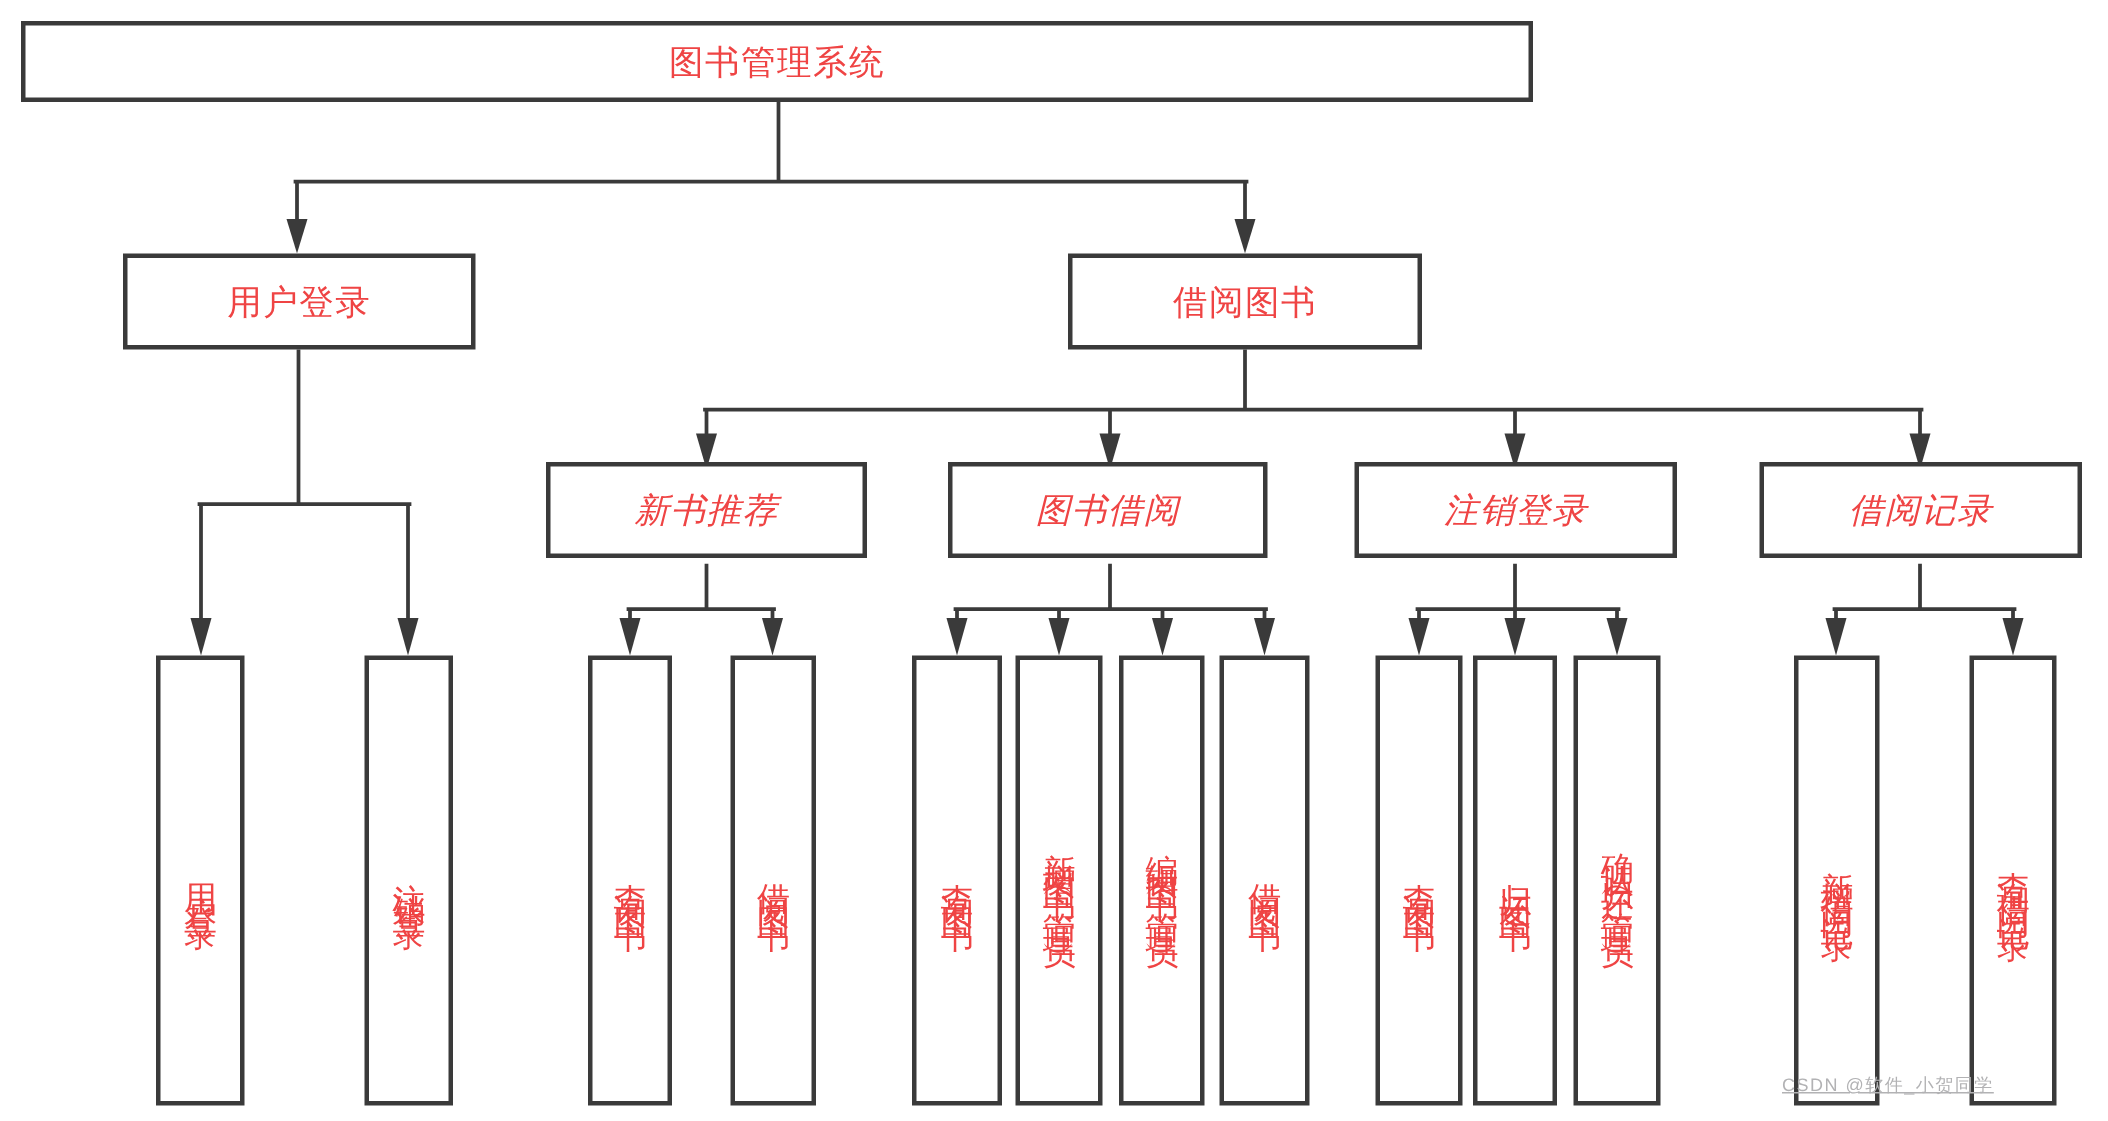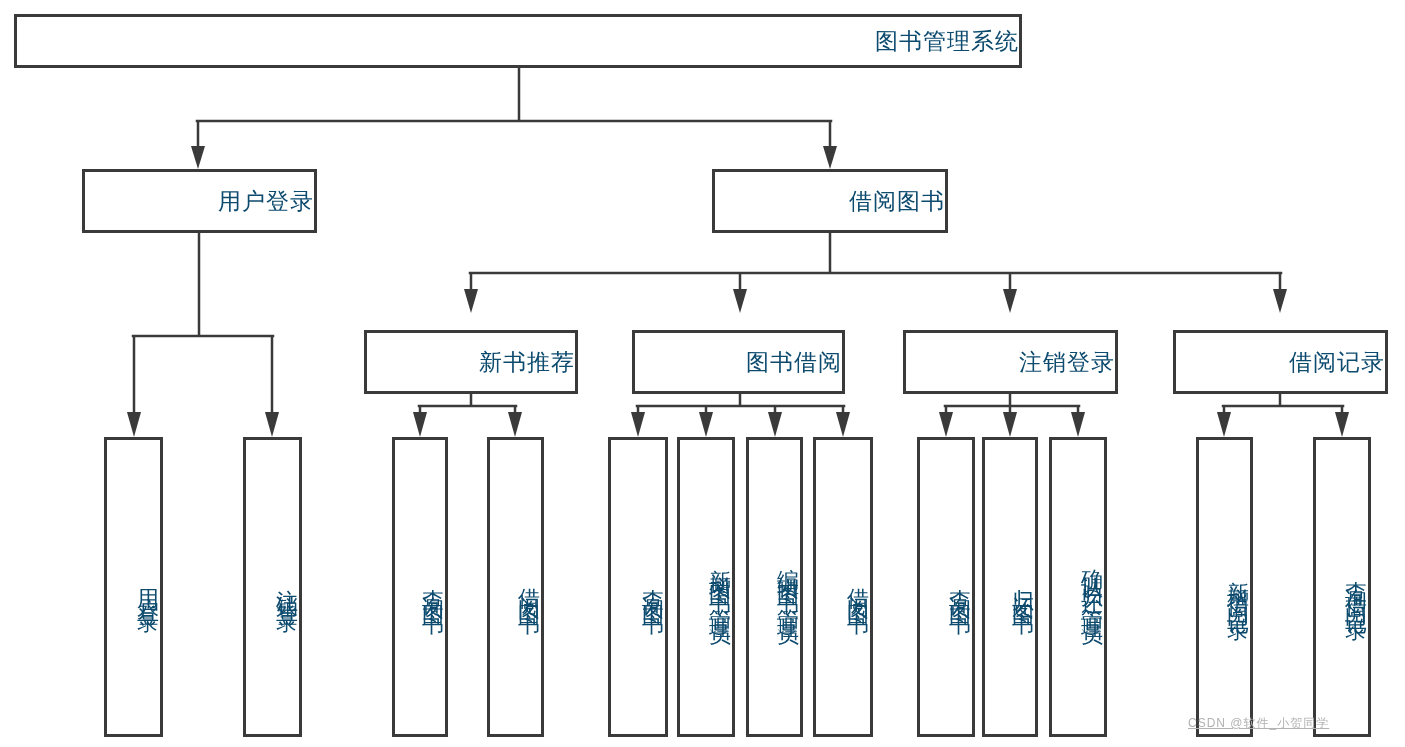--- a/index.html
+++ b/index.html
@@ -10,31 +10,31 @@
     position:relative;
     overflow:hidden;
   }
   .canvas{position:absolute;left:0;top:0;width:1405px;height:747px;}
   .wires{position:absolute;left:0;top:0;}
   .node{
     position:absolute;
     box-sizing:border-box;
     background:#ffffff;
     border:3px solid #3a3a3a;
-    color:#0c4a6e;
+    color:#ef4444;
     display:flex;
     align-items:center;
-    justify-content:flex-end;
+    justify-content:center;
     text-align:center;
   }
   .hbox{font-size:23px;letter-spacing:1px;}
   .root{left:14px;top:14px;width:1008px;height:54px;}
   .lv1-user{left:82px;top:169px;width:235px;height:64px;}
   .lv1-book{left:712px;top:169px;width:236px;height:64px;}
-  .lv2{top:330px;height:64px;}
+  .lv2{top:308px;height:64px;font-style:italic;}
   .lv2-new{left:364px;width:214px;}
   .lv2-borrow{left:632px;width:213px;}
   .lv2-current{left:903px;width:215px;}
   .lv2-record{left:1173px;width:215px;}
   .leaf{top:437px;height:300px;}
   .leaf span{
     writing-mode:vertical-rl;
     text-orientation:mixed;
     font-size:22px;
     line-height:1.1;

